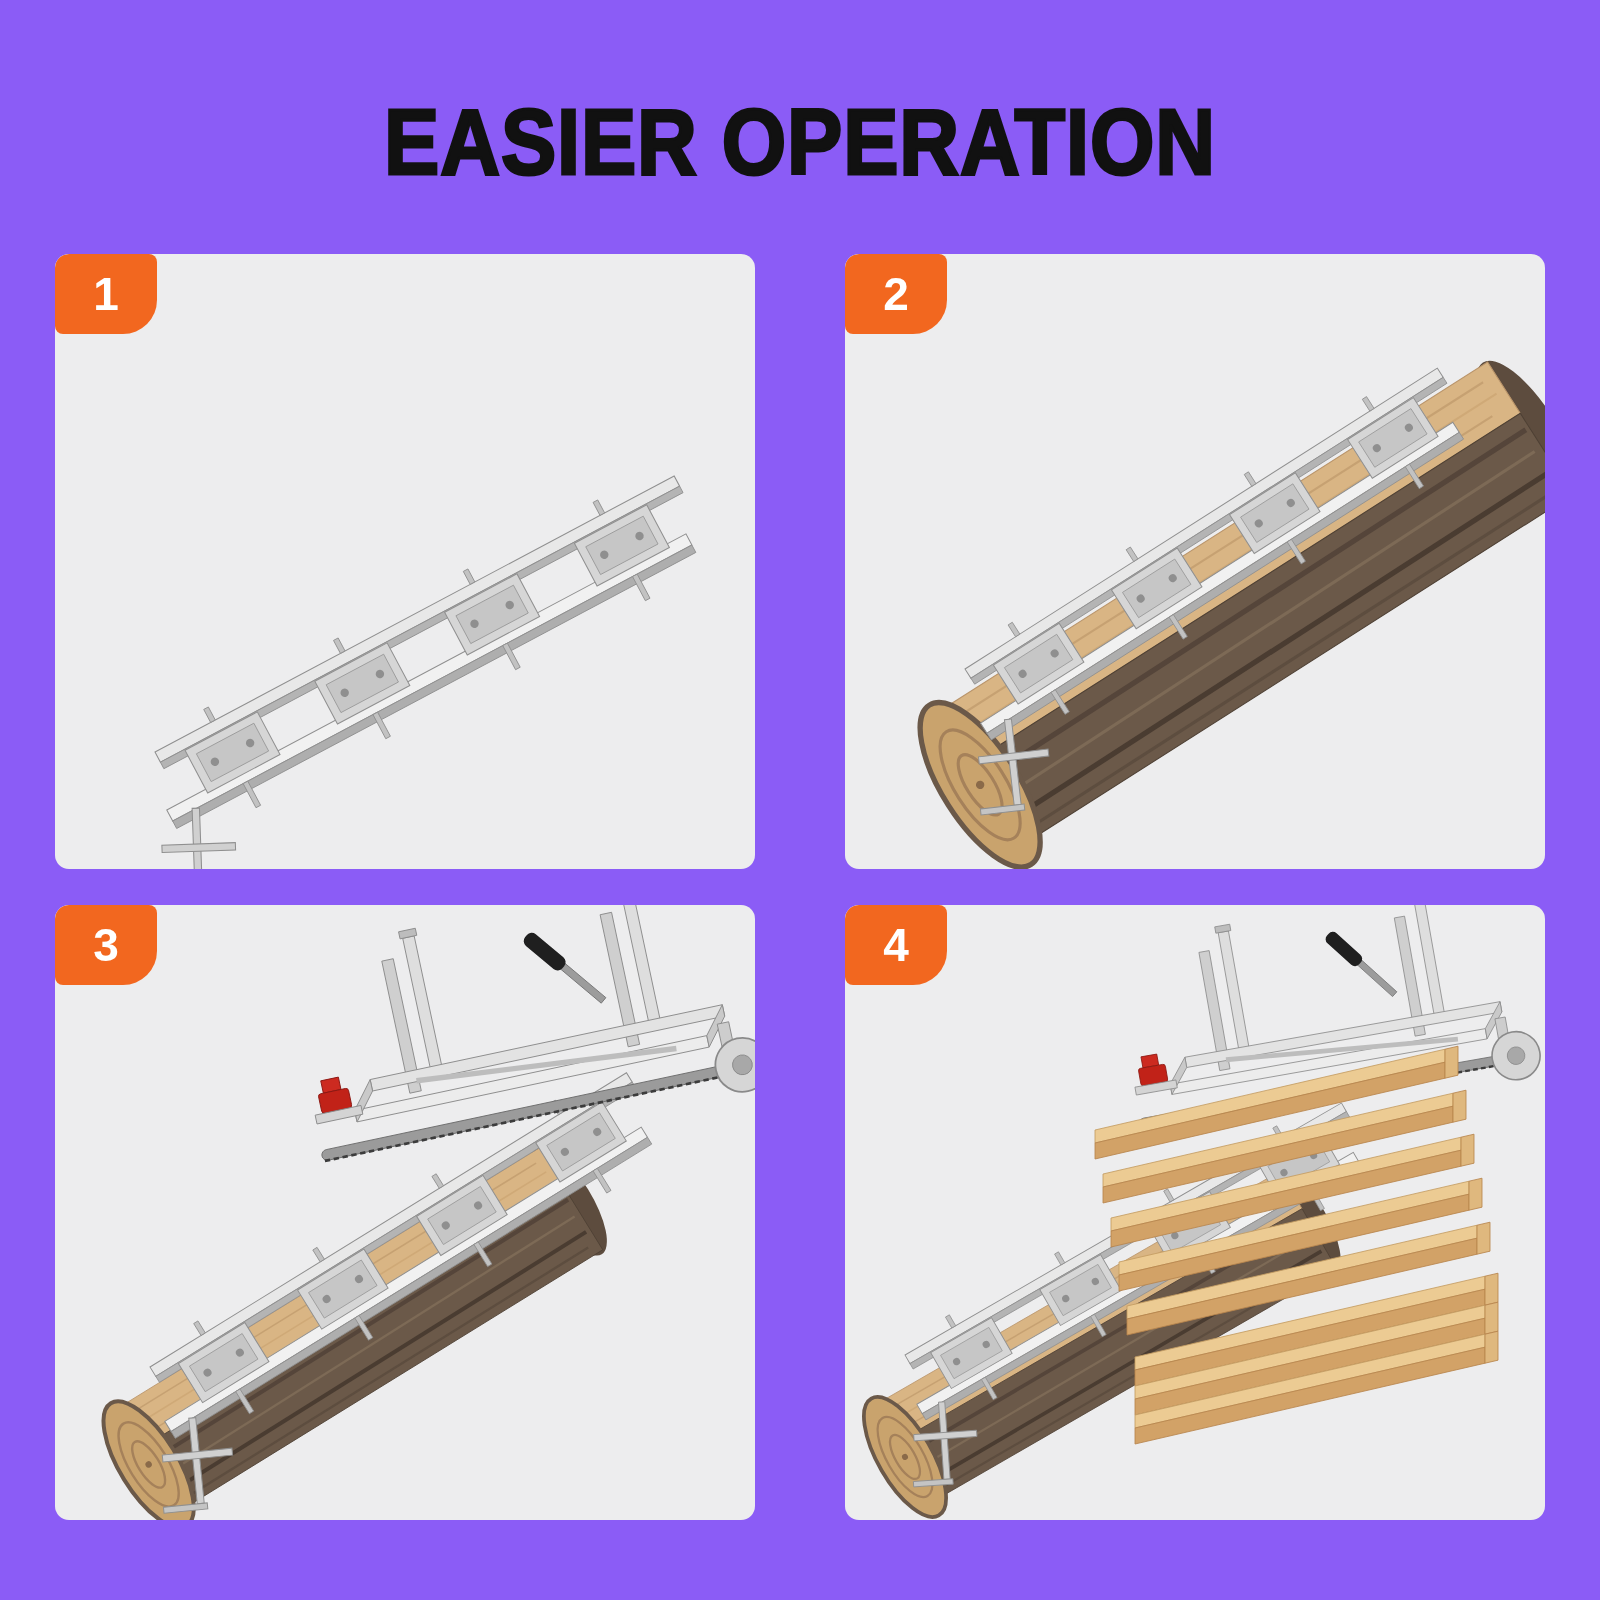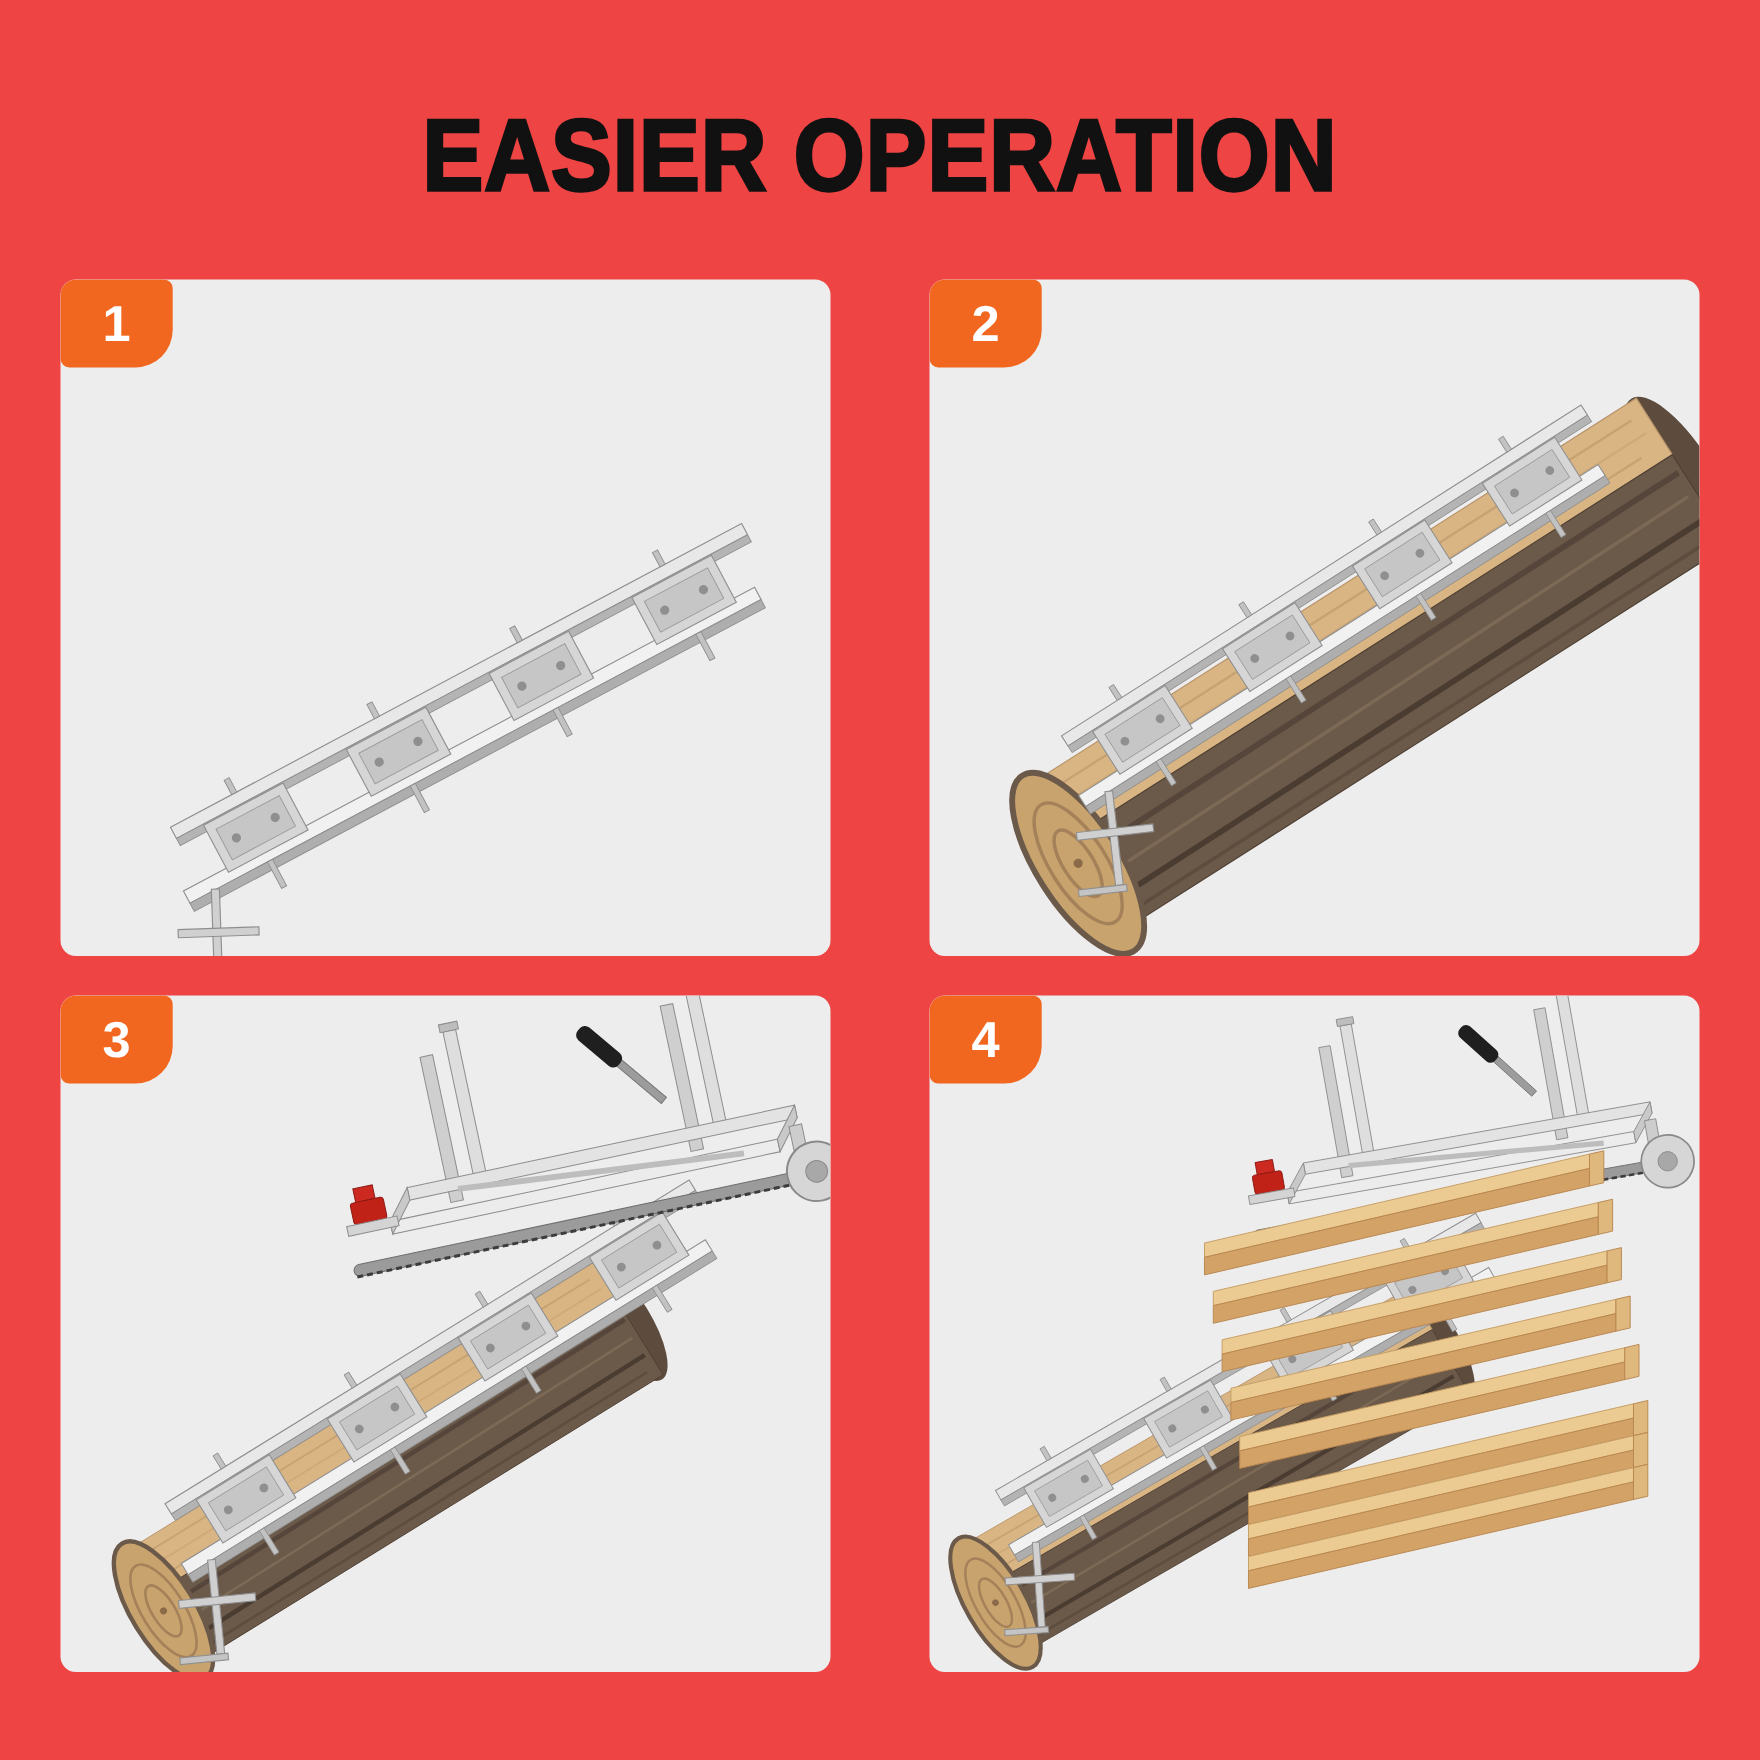--- a/index.html
+++ b/index.html
@@ -1,19 +1,19 @@
 <!DOCTYPE html>
 <html><head>
 <meta charset="utf-8">
 <style>
   html,body{margin:0;padding:0;background:#ffffff;}
   .page{
     position:relative;
     width:1600px;height:1600px;
-    background:#ef4444;
+    background:#8b5cf6;
     font-family:"Liberation Sans","DejaVu Sans",sans-serif;
     overflow:hidden;
   }
   .title{
     margin:0;
     padding-top:96px;
     text-align:center;
     font-size:92px;
     line-height:1;
     font-weight:bold;

